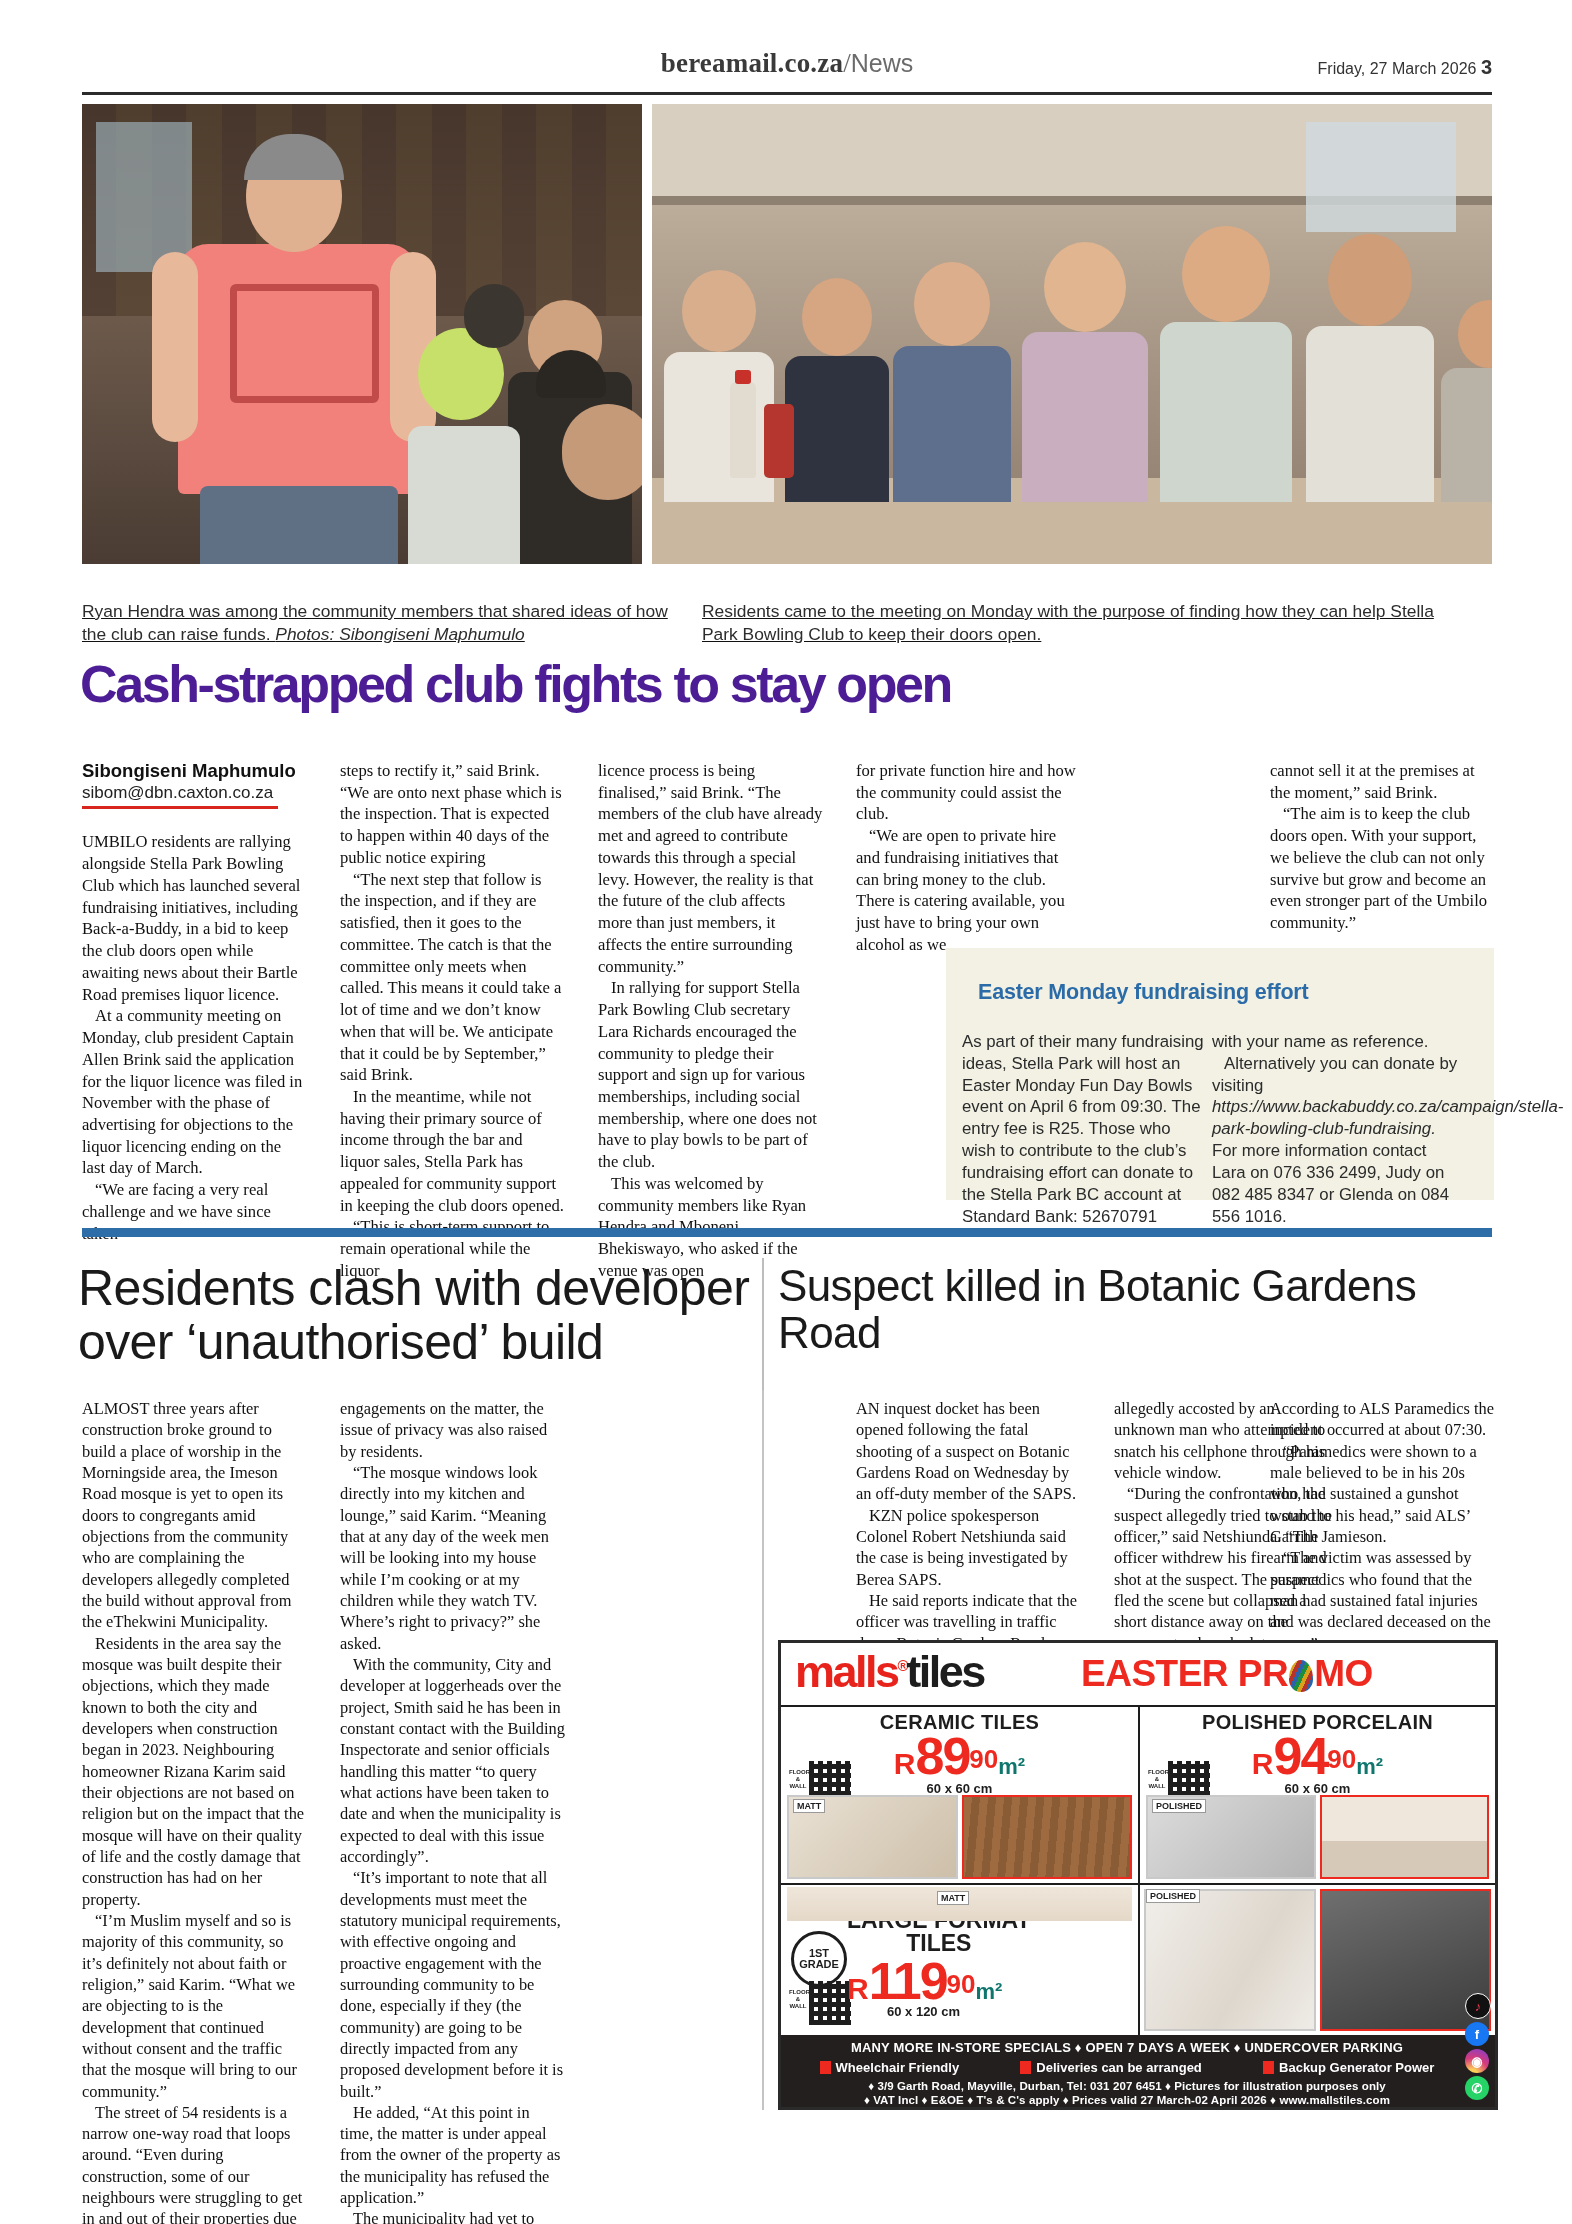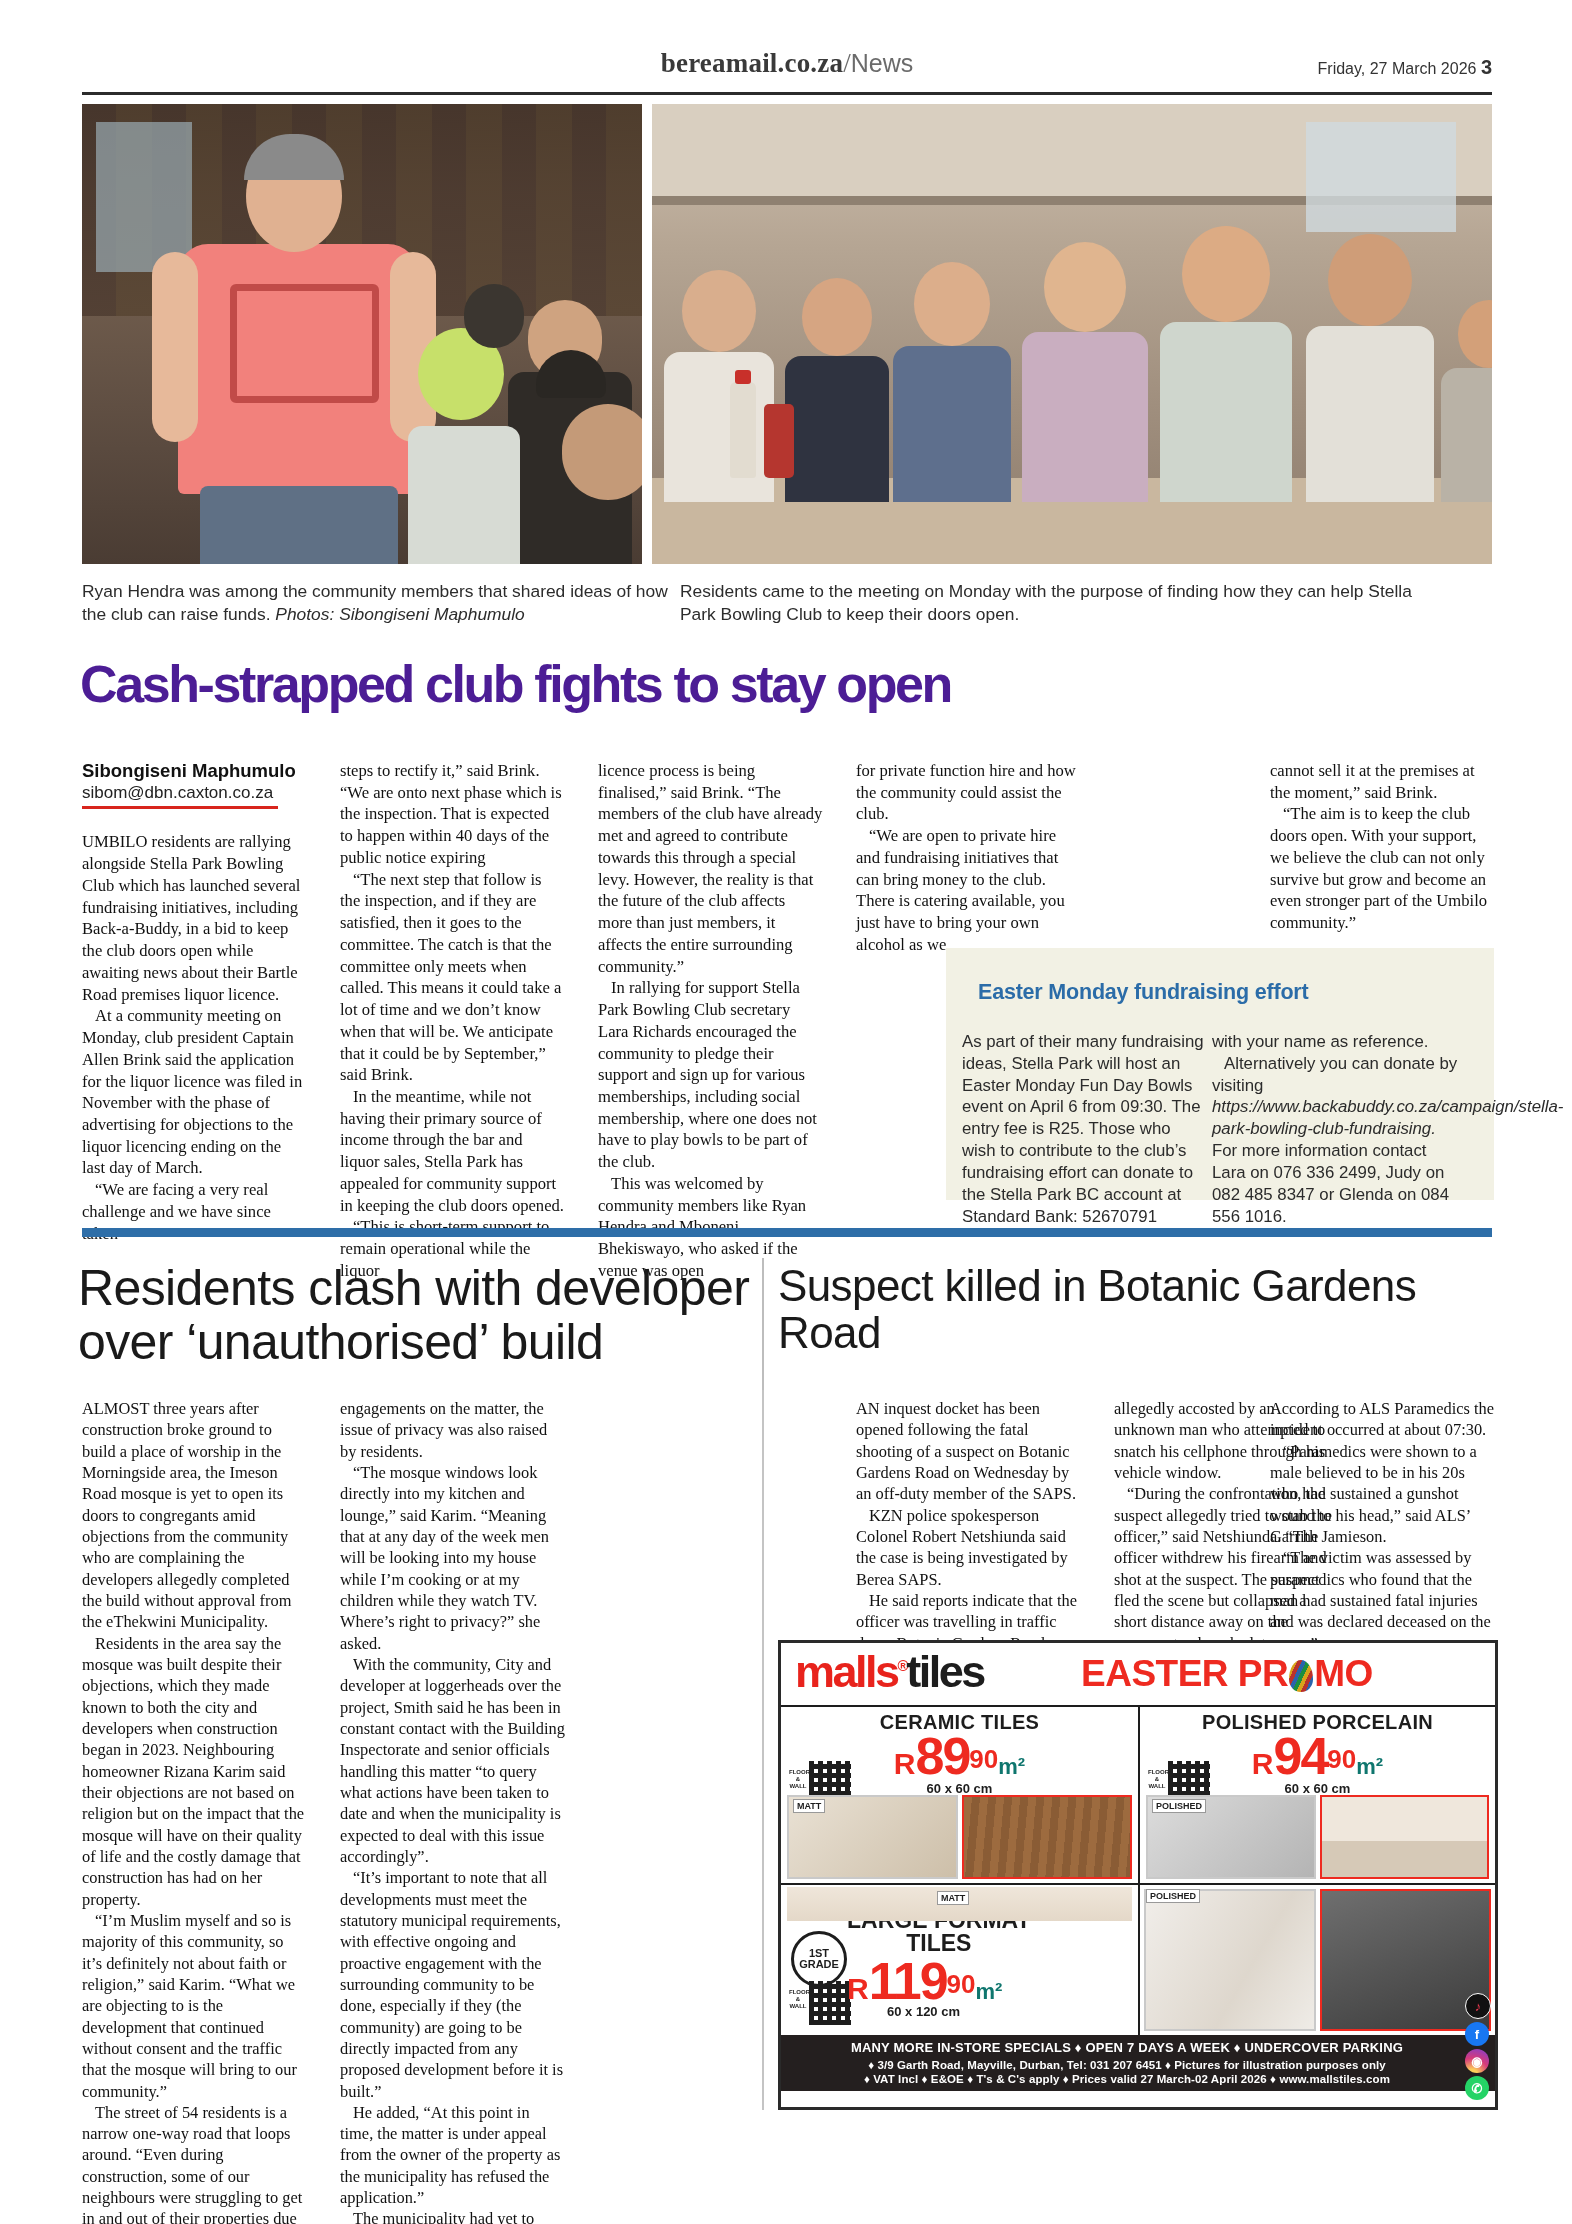--- a/index.html
+++ b/index.html
@@ -54,21 +54,21 @@
   .pr-table{position:absolute;left:0;bottom:0;width:100%;height:86px;background:#c9b79f;}
   .pr-row{position:absolute;left:0;top:0;width:100%;height:100%;}
   .pr-p{position:absolute;bottom:62px;}
   .pr-p .h{border-radius:50%;}
   .pr-p .b{border-radius:16px 16px 0 0;}
   .pr-bottle{position:absolute;left:78px;bottom:86px;width:26px;height:96px;background:#e2dcd0;border-radius:6px 6px 3px 3px;}
   .pr-bottle .cap{position:absolute;left:5px;top:-12px;width:16px;height:14px;background:#c8302a;border-radius:3px;}
   .pr-coke{position:absolute;left:112px;bottom:86px;width:30px;height:74px;background:#b5362f;border-radius:5px;}
 
   
-  .captions{position:absolute;left:82px;top:580px;width:1410px;display:flex;}
+  .captions{position:absolute;left:82px;top:600px;width:1410px;display:flex;gap:22px;text-decoration:underline;}
   .cap{font-family:"Liberation Sans",sans-serif;font-size:17.4px;line-height:1.33;color:#2c2c2c;}
   .cap.left{width:598px;}
   .cap.right{width:760px;}
   .cap em{font-style:italic;}
 
   
   .headline{position:absolute;left:80px;top:658px;width:1418px;font-family:"Liberation Sans",sans-serif;
       font-weight:bold;font-size:52px;line-height:1.0;letter-spacing:-2.4px;color:#4c1d95;}
 
   
@@ -431,20 +431,25 @@
       <div class="ad-rt">
         <div class="tileimg t-marb">
             <div class="badge">POLISHED</div>
           </div>
         <div class="tileimg redb t-dark"></div>
       </div>
     </div>
 
     <div class="ad-foot">
       <div class="ad-f1">MANY MORE IN-STORE SPECIALS ♦ OPEN 7 DAYS A WEEK ♦ UNDERCOVER PARKING</div>
+      <div class="ad-f2">
+        <div><span class="ic"></span><span>Wheelchair Friendly</span></div>
+        <div><span class="ic"></span><span>Deliveries can be arranged</span></div>
+        <div><span class="ic"></span><span>Backup Generator Power</span></div>
+      </div>
       <div class="ad-f3">♦ 3/9 Garth Road, Mayville, Durban, Tel: 031 207 6451 ♦ Pictures for illustration purposes only</div>
       <div class="ad-f4">♦ VAT Incl ♦ E&amp;OE ♦ T's &amp; C's apply ♦ Prices valid 27 March-02 April 2026 ♦ www.mallstiles.com</div>
       <div class="socials">
         <div class="soc tt">♪</div>
         <div class="soc fb">f</div>
         <div class="soc ig">◉</div>
         <div class="soc wa">✆</div>
       </div>
     </div>
   </div>

